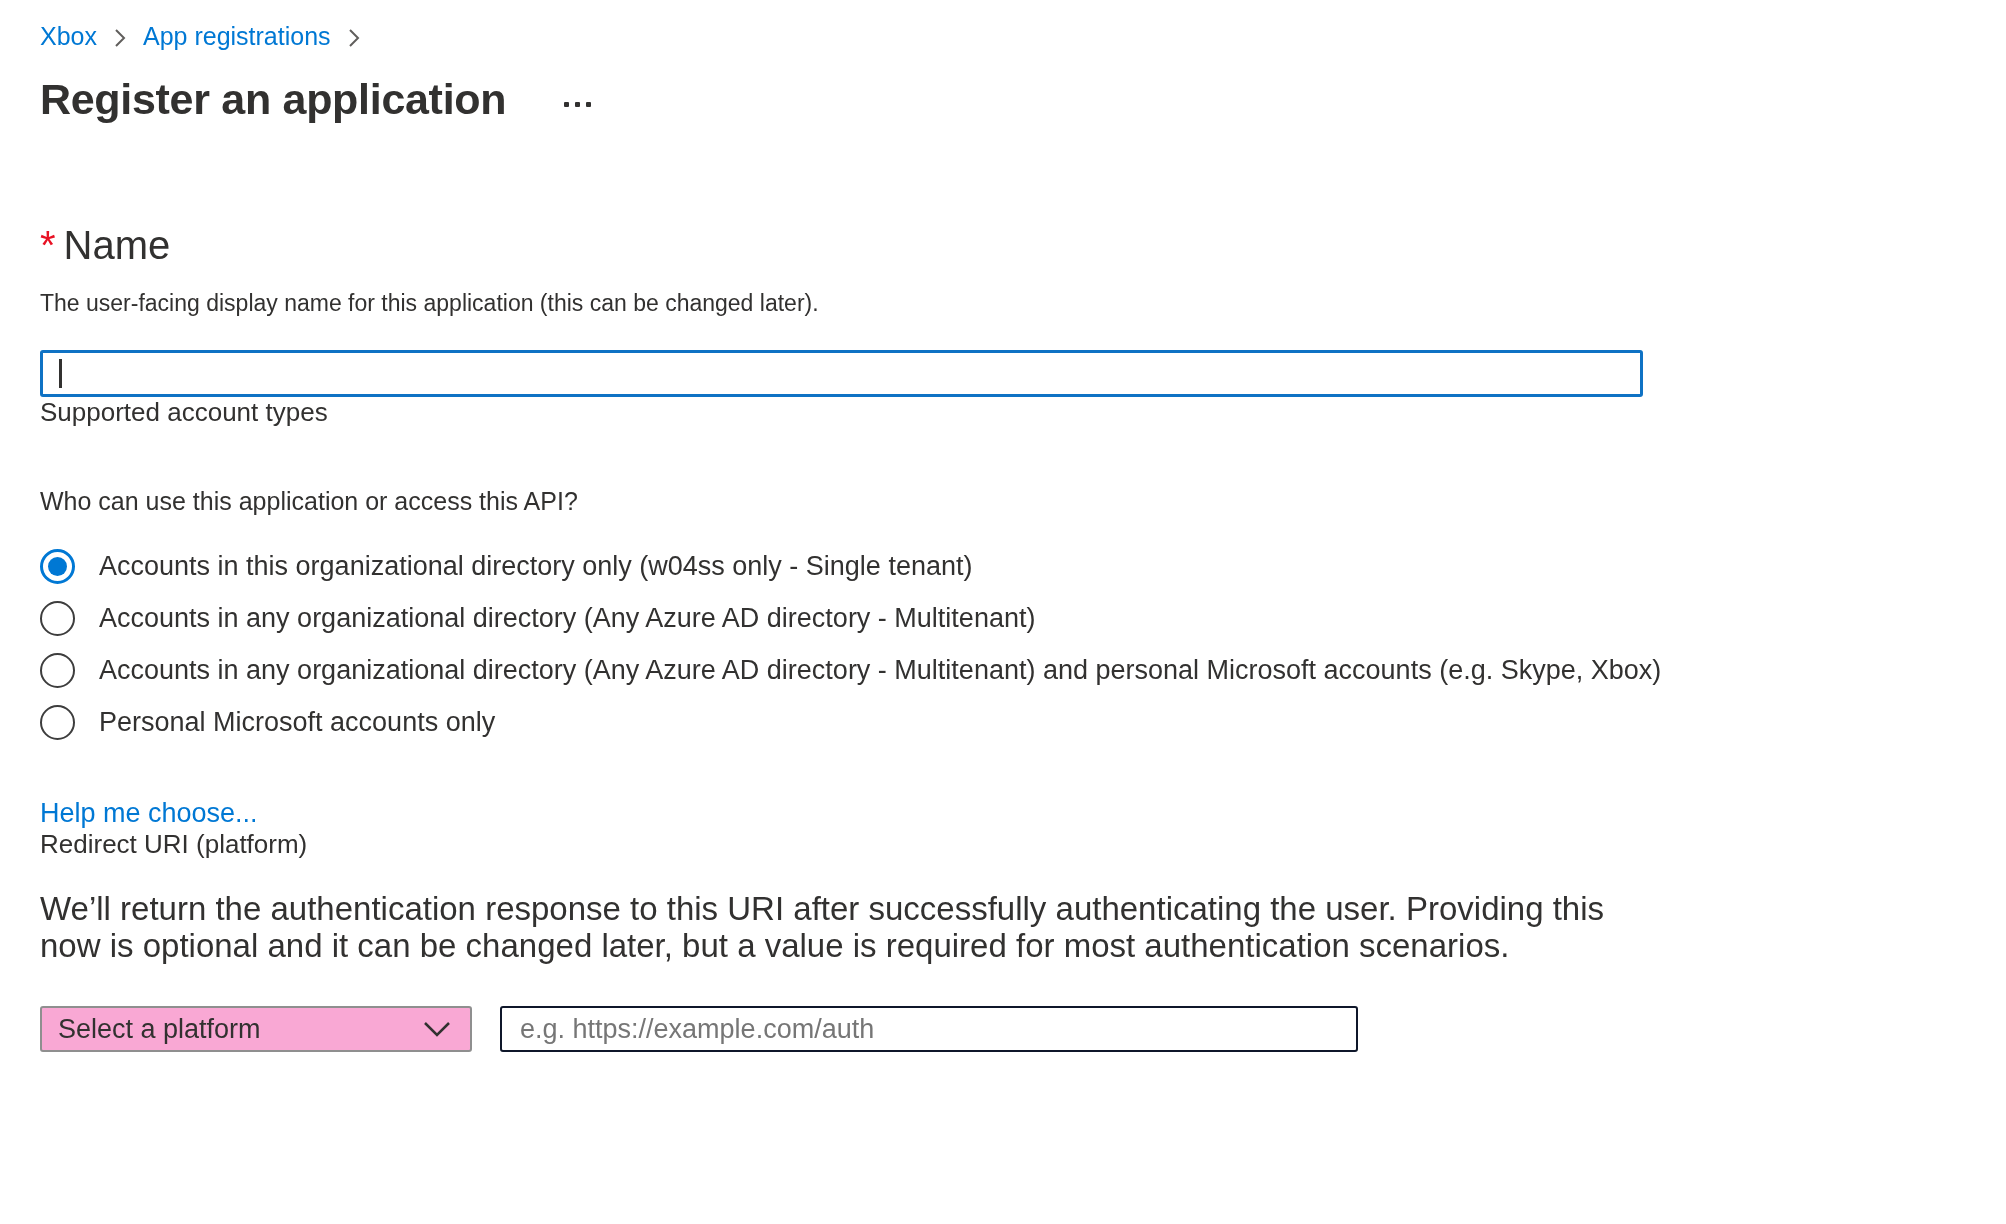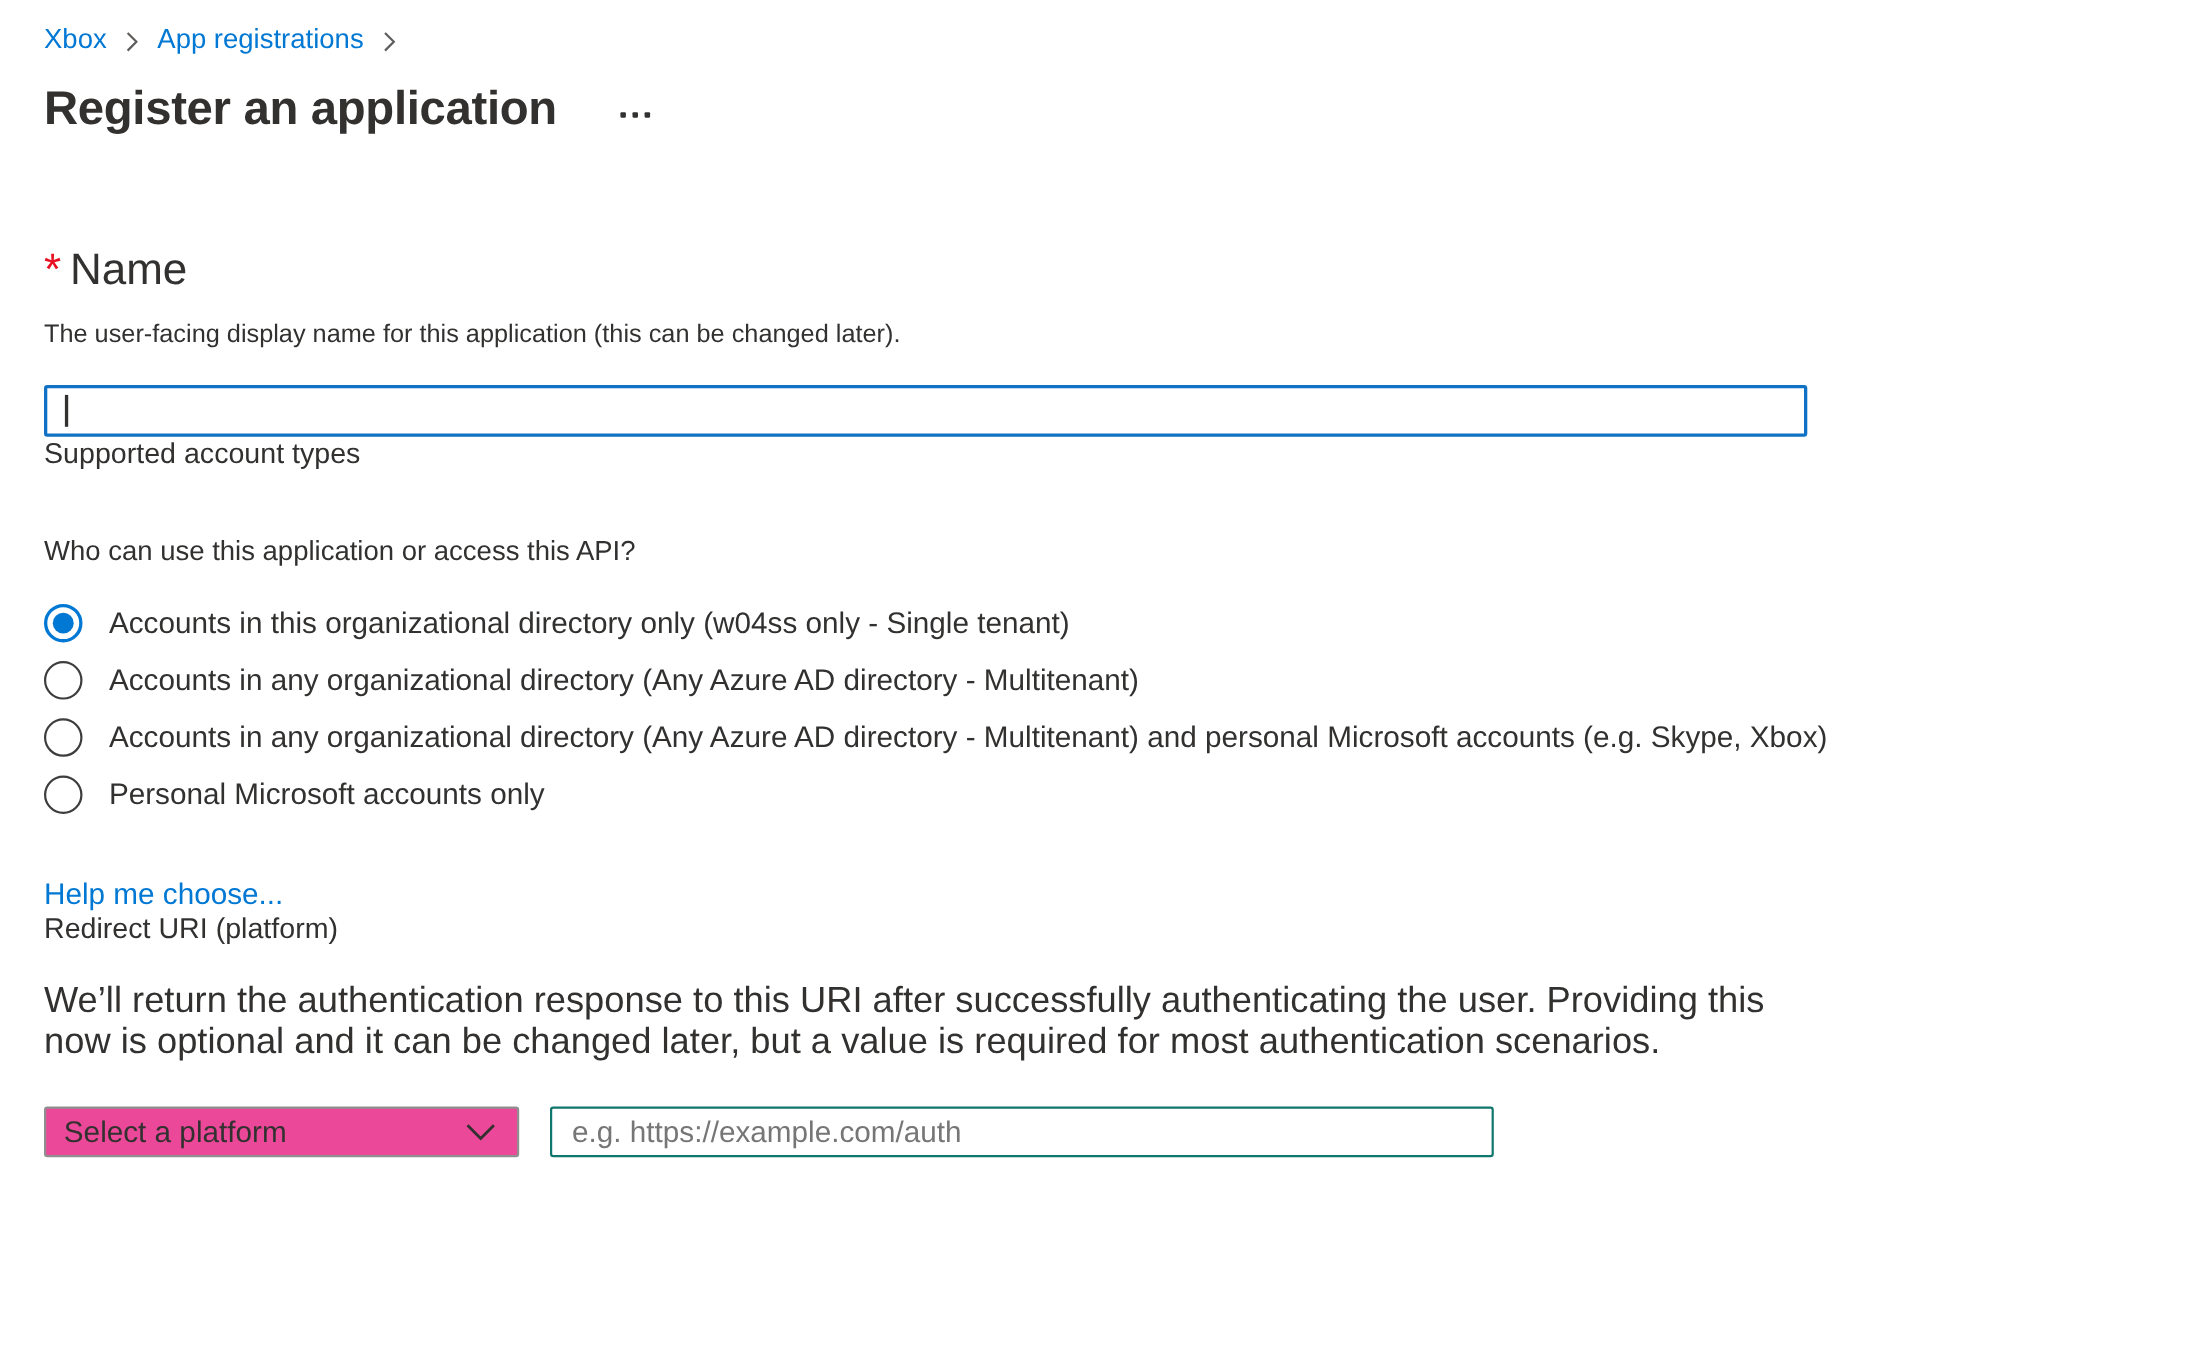--- a/index.html
+++ b/index.html
@@ -56,26 +56,26 @@
   }
   .radio-label { margin-left: 24px; font-size: 27px; line-height: 34px; color: #323130; }
 
   .help-link { display: inline-block; margin-top: 42px; font-size: 27px; color: #0078d4; text-decoration: none; cursor: pointer; }
 
   
   .redirect-heading { margin-top: 96px; }
   .redirect-desc { margin-top: 30px; font-size: 33px; line-height: 37px; max-width: 1580px; }
   .controls-row { display: flex; gap: 28px; margin-top: 42px; align-items: center; }
   .platform-select {
-    width: 432px; height: 46px; border: 2px solid #8f8f8f; border-radius: 3px; background: #ec4899;
+    width: 432px; height: 46px; border: 2px solid #8f8f8f; border-radius: 3px; background: #f9a8d4;
     display: flex; align-items: center; justify-content: space-between;
     padding: 0 18px 0 16px; font-size: 27px; color: #323130; cursor: pointer;
   }
   .uri-input {
-    width: 858px; height: 46px; border: 2px solid #0f766e; border-radius: 3px;
+    width: 858px; height: 46px; border: 2px solid #0f172a; border-radius: 3px;
     font-size: 27px; font-family: "Liberation Sans", sans-serif;
     padding: 0 18px; color: #323130; outline: none;
   }
   .uri-input::placeholder { color: #767676; opacity: 1; }
 </style>
 </head>
 <body>
 
 <div class="content">
 

